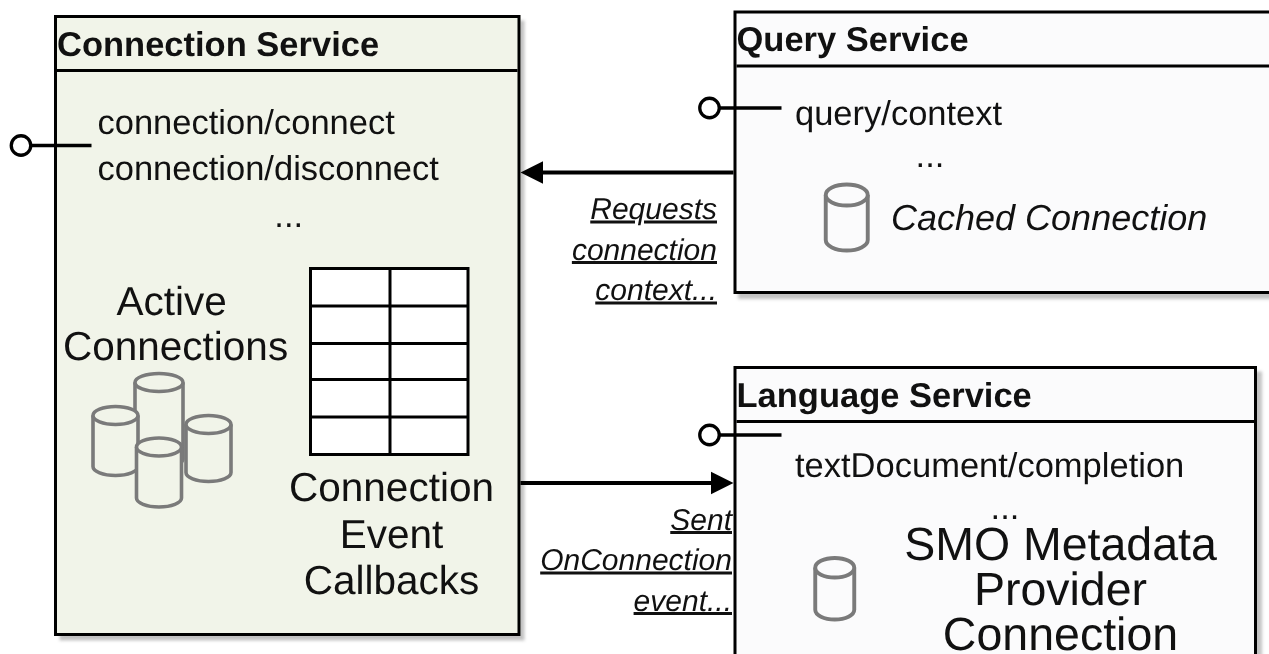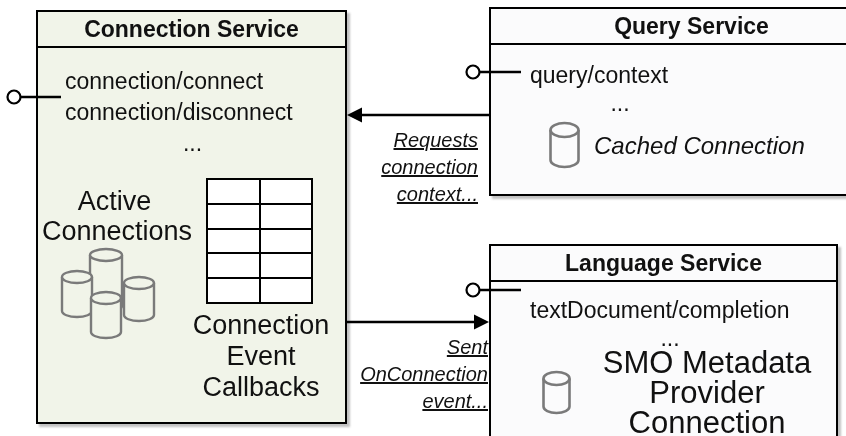--- a/index.html
+++ b/index.html
@@ -7,21 +7,21 @@
     --service-fill:#fbfbfc;
     --border:#000000;
     --cylinder-stroke:#7a7a7a;
     --text:#111111;
   }
   *{margin:0;padding:0;box-sizing:border-box;}
   body{background:#ffffff;font-family:"Liberation Sans",sans-serif;color:var(--text);}
   .canvas{position:relative;width:846px;height:436px;background:#ffffff;overflow:hidden;}
 
   .svc-box{position:absolute;border:2px solid var(--border);box-shadow:3px 3px 2px rgba(120,120,120,.45);}
-  .svc-box .hdr{height:36px;line-height:34px;text-align:center;font-weight:bold;font-size:23px;border-bottom:2px solid var(--border);}
+  .svc-box .hdr{height:36px;line-height:34px;text-align:left;font-weight:bold;font-size:23px;border-bottom:2px solid var(--border);}
 
   #connection-box{left:36px;top:10px;width:311px;height:414px;background:var(--connection-fill);}
   #query-box{left:489px;top:7px;width:405px;height:189px;background:var(--service-fill);}
   #language-box{left:489px;top:244px;width:349px;height:196px;background:var(--service-fill);}
 
   .abs{position:absolute;}
   .methods{font-size:23px;line-height:31px;}
   .methods .center{text-align:center;}
   .lbl{font-size:27px;line-height:30px;text-align:center;}
 

